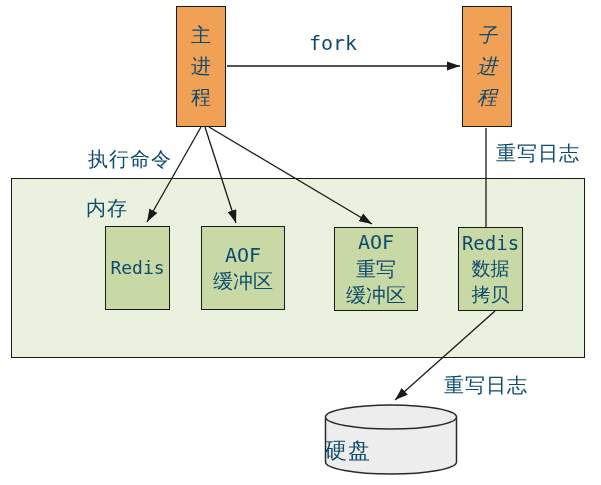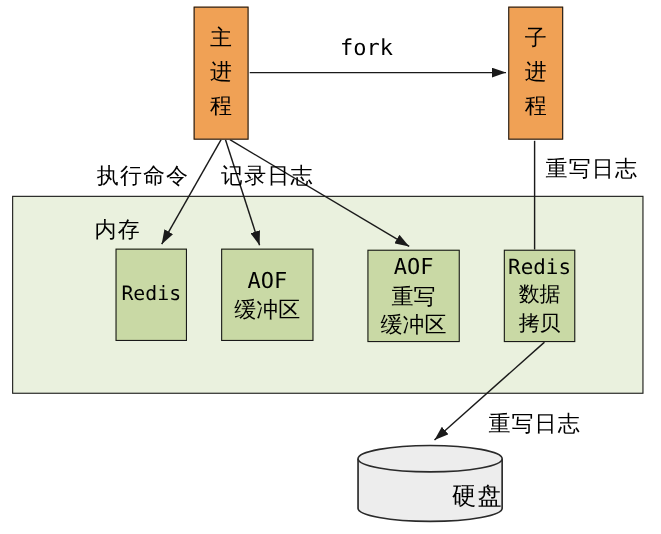--- a/index.html
+++ b/index.html
@@ -3,21 +3,21 @@
 <meta charset="utf-8">
 <style>
   html, body { margin: 0; padding: 0; background: #ffffff; }
   .canvas {
     position: relative;
     width: 601px;
     height: 485px;
     background: #ffffff;
     overflow: hidden;
     font-family: "Liberation Serif", serif;
-    color: #000000;
+    color: #0c4a6e;
   }
   
   .memory {
     position: absolute;
     left: 11px; top: 178px;
     width: 572px; height: 178px;
     background: var(--memory-fill, #EAF1DE);
     border: 1px solid #1a1a1a;
     z-index: 1;
   }
@@ -40,21 +40,21 @@
   }
   .proc {
     width: 50px; height: 121px;
     background: var(--process-fill, #F0A155);
     font-size: 20px;
     line-height: 1.55;
     word-break: break-all;
     padding: 0 13px;
   }
   .proc-main { left: 176px; top: 6px; }
-  .proc-child { left: 462px; top: 6px; }
+  .proc-child { left: 462px; top: 6px; font-style: italic; }
   .block {
     background: var(--block-fill, #C9D9A5);
     font-size: 20px;
     line-height: 1.32;
     white-space: pre-line;
     font-family: "DejaVu Sans Mono", "Liberation Serif", serif;
   }
   .block-redis        { left: 105px; top: 226px; width: 65px; height: 84px; font-size: 18px; }
   .block-aof-buffer   { left: 201px; top: 226px; width: 84px; height: 84px; }
   .block-aof-rewrite  { left: 334px; top: 227px; width: 84px; height: 84px; }
@@ -67,21 +67,21 @@
     white-space: nowrap;
     z-index: 4;
     text-align: center;
   }
   .lbl-memory      { left: 46px;  top: 195px; margin-left: 40px; }
   .lbl-exec        { left: 88px;  top: 146px; }
   .lbl-record      { left: 201px; top: 146px; }
   .lbl-rewrite-top { left: 496px; top: 140px; }
   .lbl-rewrite-bot { left: 444px; top: 372px; }
   .lbl-fork        { left: 309px; top: 31px; font-family: "DejaVu Sans Mono", monospace; font-size: 20px; letter-spacing: 0; }
-  .lbl-disk        { left: 325px; top: 436px; width: 132px; text-align: right; font-size: 22px; white-space: nowrap; }
+  .lbl-disk        { left: 325px; top: 436px; width: 132px; text-align: left; font-size: 22px; white-space: nowrap; }
 </style>
 </head>
 <body>
 
 <div class="canvas">
 
   <div class="memory"></div>
 
   <svg class="connectors" width="601" height="485" viewBox="0 0 601 485">
     <defs>
@@ -117,21 +117,20 @@
   <div class="node block block-redis-copy">Redis
 数据
 拷贝</div>
 
   <div class="lbl lbl-memory">内存</div>
 
   <div class="lbl lbl-fork">fork</div>
 
   <div class="lbl lbl-exec">执行命令</div>
 
-  <div class="lbl lbl-record">记录日志</div>
 
   <div class="lbl lbl-rewrite-top">重写日志</div>
 
   <div class="lbl lbl-rewrite-bot">重写日志</div>
 
   <div class="lbl lbl-disk">硬盘</div>
 
 </div>
 
 </body></html>

